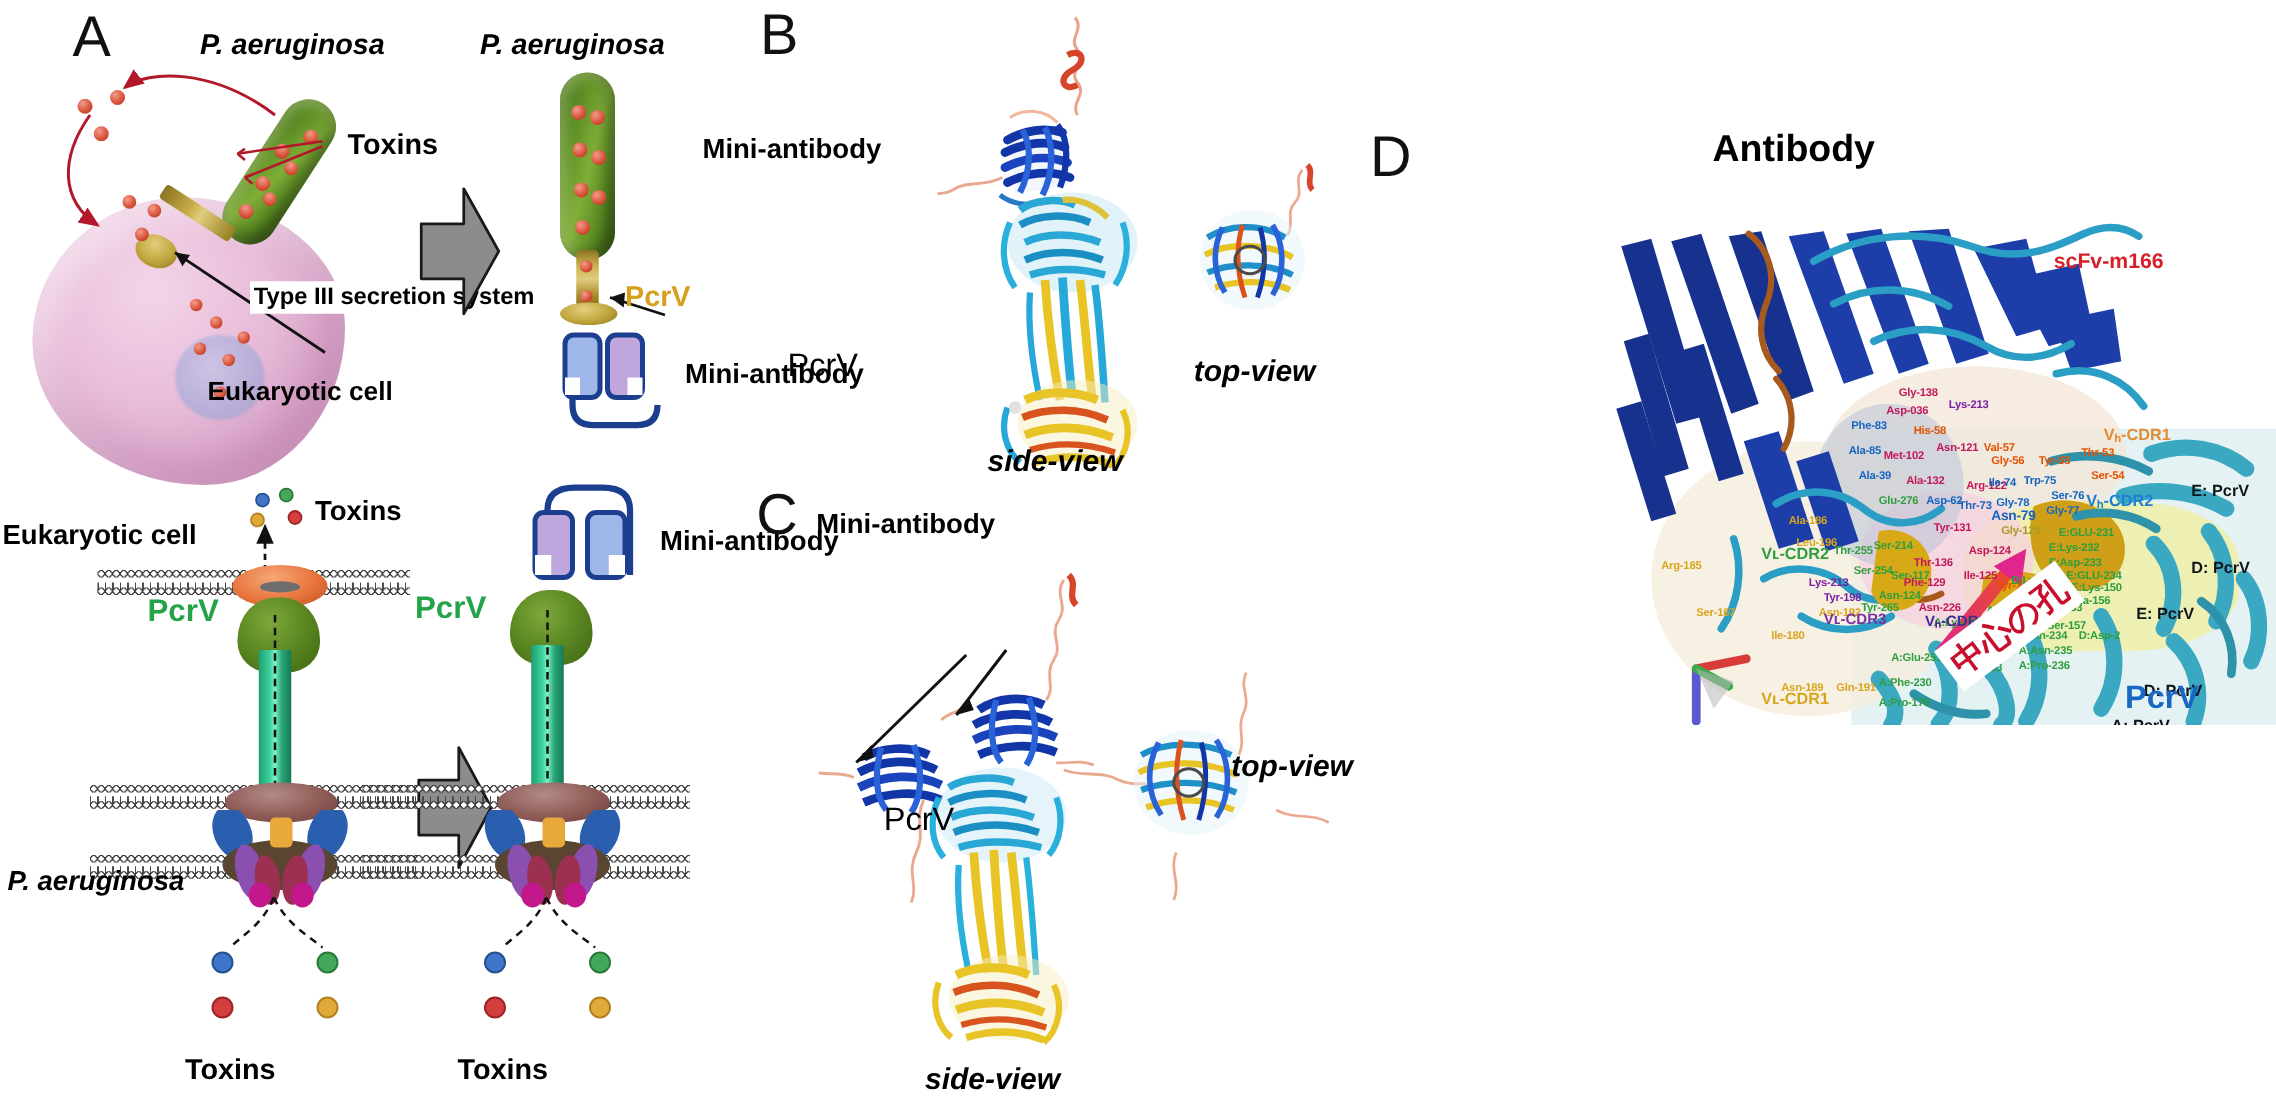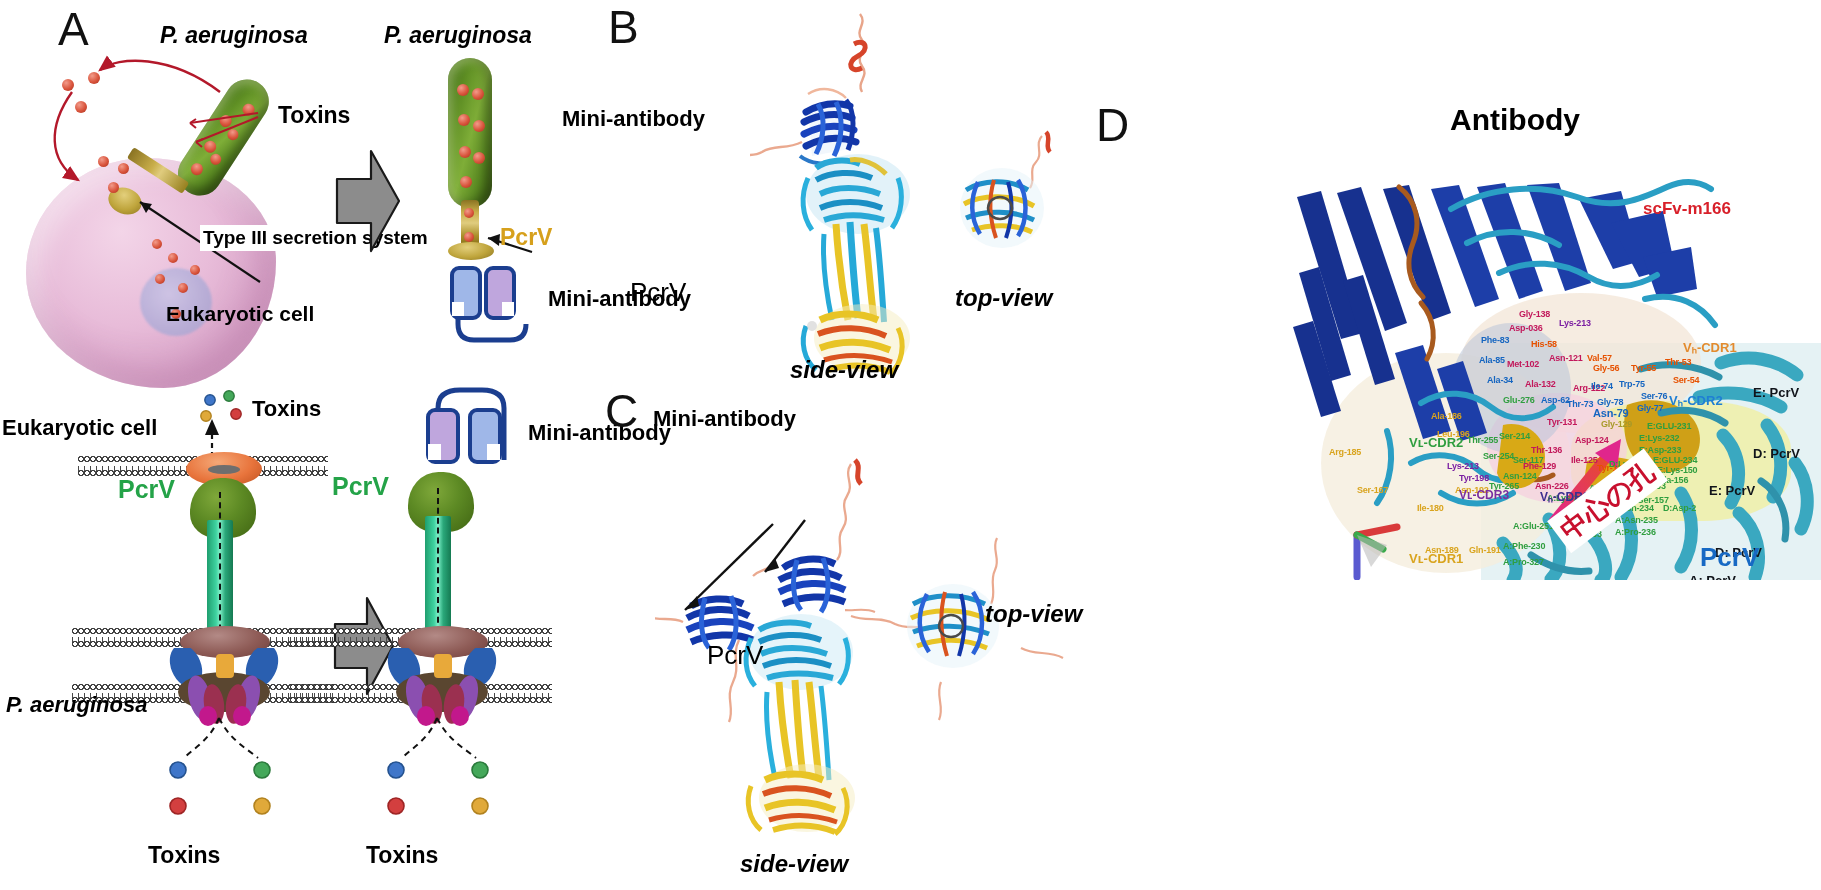--- a/index.html
+++ b/index.html
@@ -462,21 +462,21 @@
      <path d="M82,64 C72,82 72,104 84,122" stroke="#2a63d8" stroke-width="4.5" fill="none"></path>
      <path d="M128,62 C140,80 140,106 128,124" stroke="#2a63d8" stroke-width="4.5" fill="none"></path>
      <path d="M100,62 C94,84 96,106 102,126" stroke="#d9531f" stroke-width="4" fill="none"></path>
      <path d="M116,64 C122,86 120,106 114,126" stroke="#1236a8" stroke-width="4" fill="none"></path>
      <ellipse cx="106" cy="96" rx="12" ry="11" fill="none" stroke="#4a4a4a" stroke-width="2.4"></ellipse>
   </svg>
   <div class="lbl bold ital" style="left:390px; top:230px; font-size:24px;">top-view</div>
 </div>
 
 <div class="panel-letter" style="left:1096px; top:102px;">D</div>
-<div class="lbl bold" style="left:1450px; top:103px; font-size:30px;">Antibody</div>
+<div class="lbl bold" style="left:1370px; top:103px; font-size:30px;">Antibody</div>
 
 <div id="panelD">
 
   <div style="position:absolute; left:0; top:0; width:530px; height:417px; background:#ffffff;"></div>
   <div style="position:absolute; left:190px; top:180px; width:340px; height:240px;
               background:#dceef0; opacity:.75; border-radius:26px 0 0 0;"></div>
   <div style="position:absolute; left:30px; top:190px; width:250px; height:220px;
               background:#f5eedd; opacity:.8; border-radius:50%;"></div>
   <div style="position:absolute; left:170px; top:130px; width:240px; height:140px;
               background:#f3e6d7; opacity:.75; border-radius:50%;"></div>
@@ -581,21 +581,21 @@
       <div class="dres" style="left: 296px; top: 190px; color: rgb(230, 81, 0); font-size: 9px;">Val-57</div>
       <div class="dres" style="left: 302px; top: 200px; color: rgb(230, 81, 0); font-size: 9px;">Gly-56</div>
       <div class="dres" style="left: 340px; top: 200px; color: rgb(230, 81, 0); font-size: 9px;">Tyr-55</div>
       <div class="dres" style="left: 374px; top: 194px; color: rgb(230, 81, 0); font-size: 9px;">Thr-53</div>
       <div class="dres" style="left: 382px; top: 212px; color: rgb(230, 81, 0); font-size: 9px;">Ser-54</div>
       <div class="dres" style="left: 234px; top: 216px; color: rgb(194, 24, 91); font-size: 9px;">Ala-132</div>
       <div class="dres" style="left: 282px; top: 220px; color: rgb(194, 24, 91); font-size: 9px;">Arg-122</div>
       <div class="dres" style="left: 300px; top: 218px; color: rgb(21, 101, 192); font-size: 9px;">Ile-74</div>
       <div class="dres" style="left: 328px; top: 216px; color: rgb(21, 101, 192); font-size: 9px;">Trp-75</div>
       <div class="dres" style="left: 350px; top: 228px; color: rgb(21, 101, 192); font-size: 9px;">Ser-76</div>
-      <div class="dres" style="left: 196px; top: 212px; color: rgb(21, 101, 192); font-size: 9px;">Ala-34</div>
+      <div class="dres" style="left: 196px; top: 212px; color: rgb(21, 101, 192); font-size: 9px;">Ala-39</div>
       <div class="dres" style="left: 212px; top: 232px; color: rgb(47, 158, 63); font-size: 9px;">Glu-276</div>
       <div class="dres" style="left: 250px; top: 232px; color: rgb(21, 101, 192); font-size: 9px;">Asp-62</div>
       <div class="dres" style="left: 276px; top: 236px; color: rgb(21, 101, 192); font-size: 9px;">Thr-73</div>
       <div class="dres" style="left: 306px; top: 234px; color: rgb(21, 101, 192); font-size: 9px;">Gly-78</div>
       <div class="dres" style="left: 346px; top: 240px; color: rgb(21, 101, 192); font-size: 9px;">Gly-77</div>
       <div class="dres" style="left: 302px; top: 244px; color: rgb(21, 101, 192); font-size: 11px; text-align: right;">Asn-79</div>
       <div class="dres" style="left: 140px; top: 248px; color: rgb(217, 164, 30); font-size: 9px;">Ala-186</div>
       <div class="dres" style="left: 146px; top: 266px; color: rgb(217, 164, 30); font-size: 9px;">Leu-196</div>
       <div class="dres" style="left: 256px; top: 254px; color: rgb(194, 24, 91); font-size: 9px;">Tyr-131</div>
       <div class="dres" style="left: 310px; top: 256px; color: rgb(168, 154, 40); font-size: 9px;">Gly-129</div>
@@ -619,21 +619,21 @@
       <div class="dres" style="left: 256px; top: 330px; color: rgb(47, 158, 63); font-size: 9px;">A:Lys-232</div>
       <div class="dres" style="left: 292px; top: 338px; color: rgb(230, 81, 0); font-size: 9px;">Tyr-127</div>
       <div class="dres" style="left: 126px; top: 340px; color: rgb(217, 164, 30); font-size: 9px;">Ile-180</div>
       <div class="dres" style="left: 298px; top: 320px; color: rgb(47, 158, 63); font-size: 9px;">A:Asp-233</div>
       <div class="dres" style="left: 320px; top: 340px; color: rgb(47, 158, 63); font-size: 9px;">A:Asn-234</div>
       <div class="dres" style="left: 324px; top: 352px; color: rgb(47, 158, 63); font-size: 9px;">A:Asn-235</div>
       <div class="dres" style="left: 324px; top: 364px; color: rgb(47, 158, 63); font-size: 9px;">A:Pro-236</div>
       <div class="dres" style="left: 222px; top: 358px; color: rgb(47, 158, 63); font-size: 9px;">A:Glu-251</div>
       <div class="dres" style="left: 268px; top: 366px; color: rgb(47, 158, 63); font-size: 9px;">B:Asp-233</div>
       <div class="dres" style="left: 212px; top: 378px; color: rgb(47, 158, 63); font-size: 9px;">A:Phe-230</div>
-      <div class="dres" style="left: 212px; top: 394px; color: rgb(47, 158, 63); font-size: 9px;">A:Pro-327</div>
+      <div class="dres" style="left: 212px; top: 394px; color: rgb(47, 158, 63); font-size: 9px;">A:Pro-176</div>
       <div class="dres" style="left: 134px; top: 382px; color: rgb(217, 164, 30); font-size: 9px;">Asn-189</div>
       <div class="dres" style="left: 178px; top: 382px; color: rgb(217, 164, 30); font-size: 9px;">Gln-191</div>
       <div class="dres" style="left: 356px; top: 258px; color: rgb(47, 158, 63); font-size: 9px;">E:GLU-231</div>
       <div class="dres" style="left: 348px; top: 270px; color: rgb(47, 158, 63); font-size: 9px;">E:Lys-232</div>
       <div class="dres" style="left: 348px; top: 282px; color: rgb(47, 158, 63); font-size: 9px;">E:Asp-233</div>
       <div class="dres" style="left: 362px; top: 292px; color: rgb(47, 158, 63); font-size: 9px;">E:GLU-234</div>
       <div class="dres" style="left: 318px; top: 296px; color: rgb(47, 158, 63); font-size: 9px;">D:Lys-232</div>
       <div class="dres" style="left: 366px; top: 302px; color: rgb(47, 158, 63); font-size: 9px;">E:Lys-150</div>
       <div class="dres" style="left: 358px; top: 312px; color: rgb(47, 158, 63); font-size: 9px;">E:Ala-156</div>
       <div class="dres" style="left: 332px; top: 318px; color: rgb(47, 158, 63); font-size: 9px;">D:Asp-233</div>

